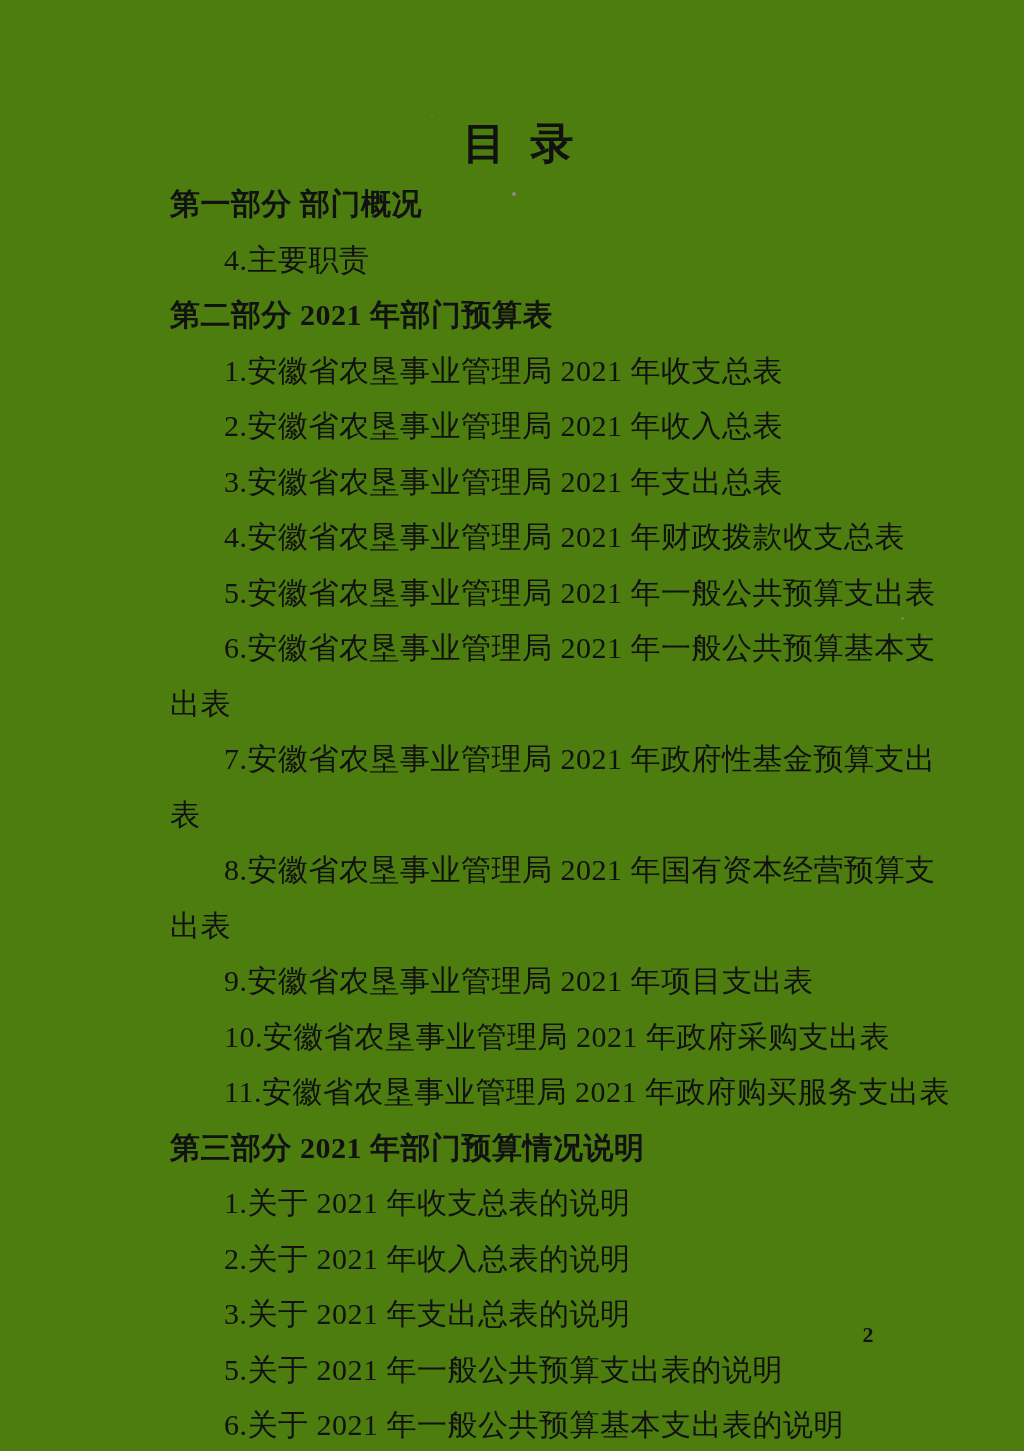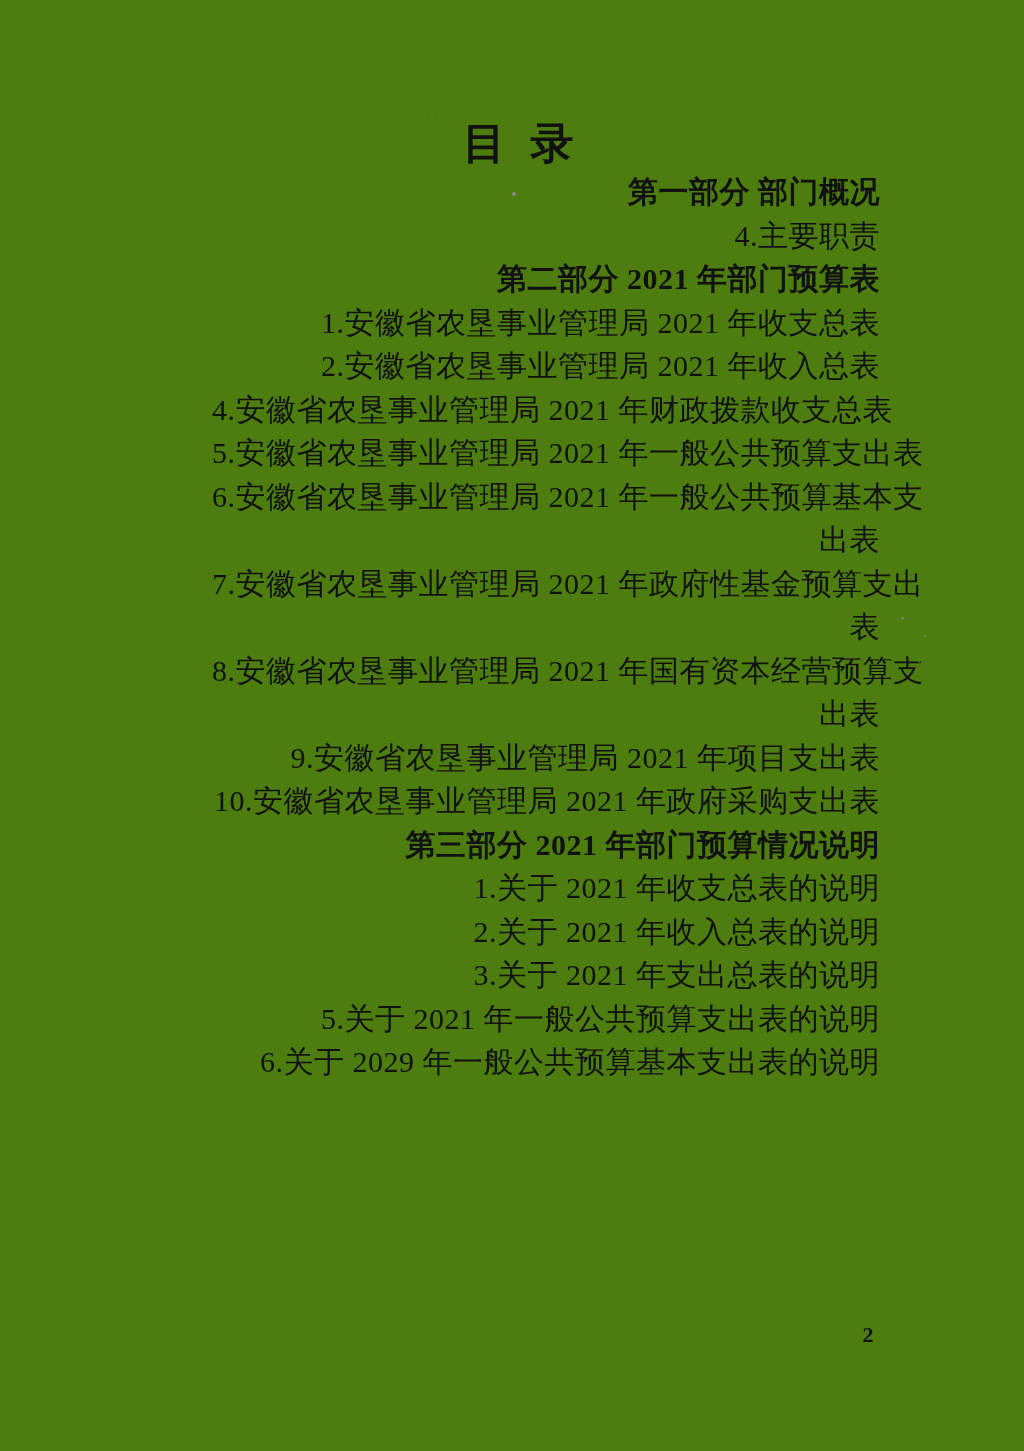--- a/index.html
+++ b/index.html
@@ -26,27 +26,26 @@
   .doc-title {
     margin: 0;
     text-align: center;
     font-size: 43px;
     line-height: 52px;
     font-weight: bold;
     word-spacing: 10px;
     letter-spacing: 2px;
   }
   .line {
-    margin: 0;
+    margin: 12px;
     font-size: 30px;
     line-height: 43.5px;
     height: 43.5px;
     white-space: nowrap;
     letter-spacing: 0.5px;
-    text-align: right;
   }
   .line.heading {
     font-weight: bold;
   }
   .line.first {
     padding-left: 54px;
   }
   .line.cont {
     padding-left: 0;
   }
@@ -75,36 +74,38 @@
 
 <div class="page">
   <div class="content">
     <h1 class="doc-title">目 录</h1>
     <div id="toc-lines">
         <p class="line heading">第一部分 部门概况</p>
         <p class="line item first">4.主要职责</p>
         <p class="line heading">第二部分 2021 年部门预算表</p>
         <p class="line item first">1.安徽省农垦事业管理局 2021 年收支总表</p>
         <p class="line item first">2.安徽省农垦事业管理局 2021 年收入总表</p>
+        <p class="line item first">3.安徽省农垦事业管理局 2021 年支出总表</p>
         <p class="line item first">4.安徽省农垦事业管理局 2021 年财政拨款收支总表</p>
         <p class="line item first">5.安徽省农垦事业管理局 2021 年一般公共预算支出表</p>
         <p class="line item first">6.安徽省农垦事业管理局 2021 年一般公共预算基本支</p>
         <p class="line item cont">出表</p>
         <p class="line item first">7.安徽省农垦事业管理局 2021 年政府性基金预算支出</p>
         <p class="line item cont">表</p>
         <p class="line item first">8.安徽省农垦事业管理局 2021 年国有资本经营预算支</p>
         <p class="line item cont">出表</p>
         <p class="line item first">9.安徽省农垦事业管理局 2021 年项目支出表</p>
         <p class="line item first">10.安徽省农垦事业管理局 2021 年政府采购支出表</p>
+        <p class="line item first">11.安徽省农垦事业管理局 2021 年政府购买服务支出表</p>
         <p class="line heading">第三部分 2021 年部门预算情况说明</p>
         <p class="line item first">1.关于 2021 年收支总表的说明</p>
         <p class="line item first">2.关于 2021 年收入总表的说明</p>
         <p class="line item first">3.关于 2021 年支出总表的说明</p>
         <p class="line item first">5.关于 2021 年一般公共预算支出表的说明</p>
-        <p class="line item first">6.关于 2029 年一般公共预算基本支出表的说明</p>
+        <p class="line item first">6.关于 2021 年一般公共预算基本支出表的说明</p>
       </div>
   </div>
 
   <div class="page-number">2</div>
 
   <div class="speckle s1"></div>
   <div class="speckle s2"></div>
   <div class="speckle s3"></div>
   <div class="speckle s4"></div>
   <div class="speckle s5"></div>

